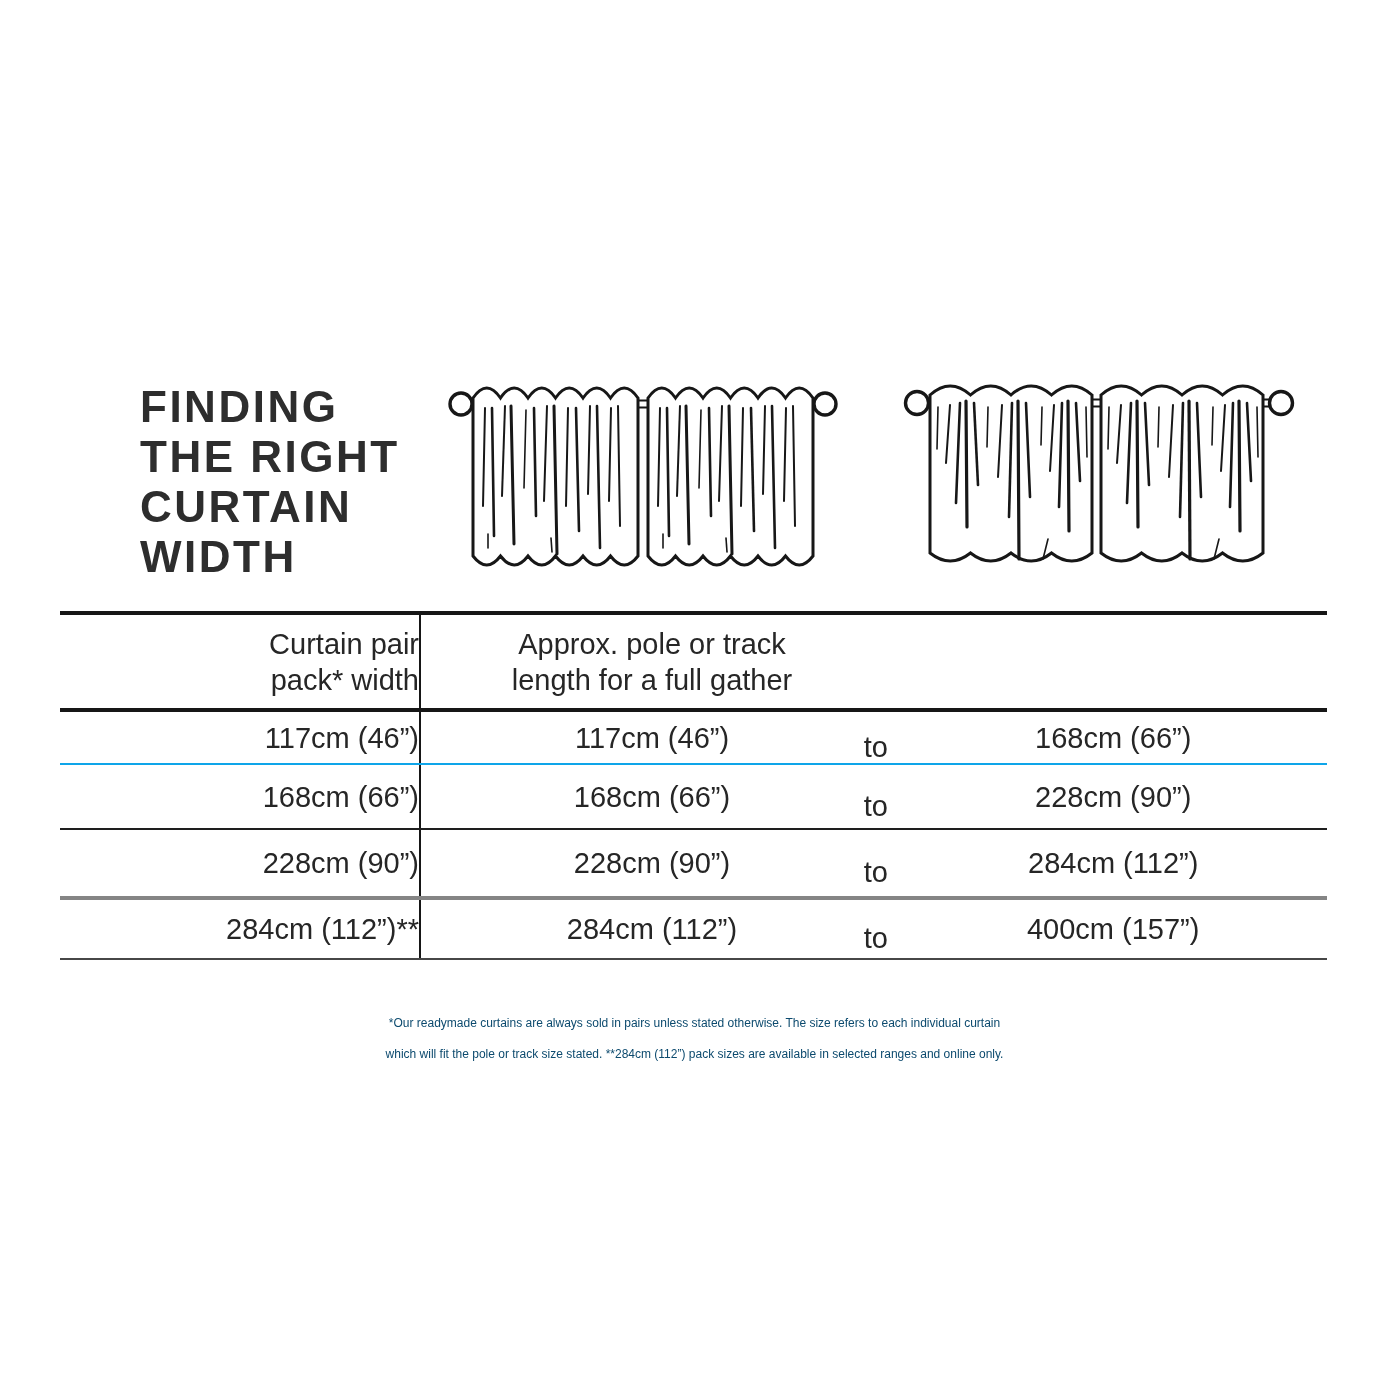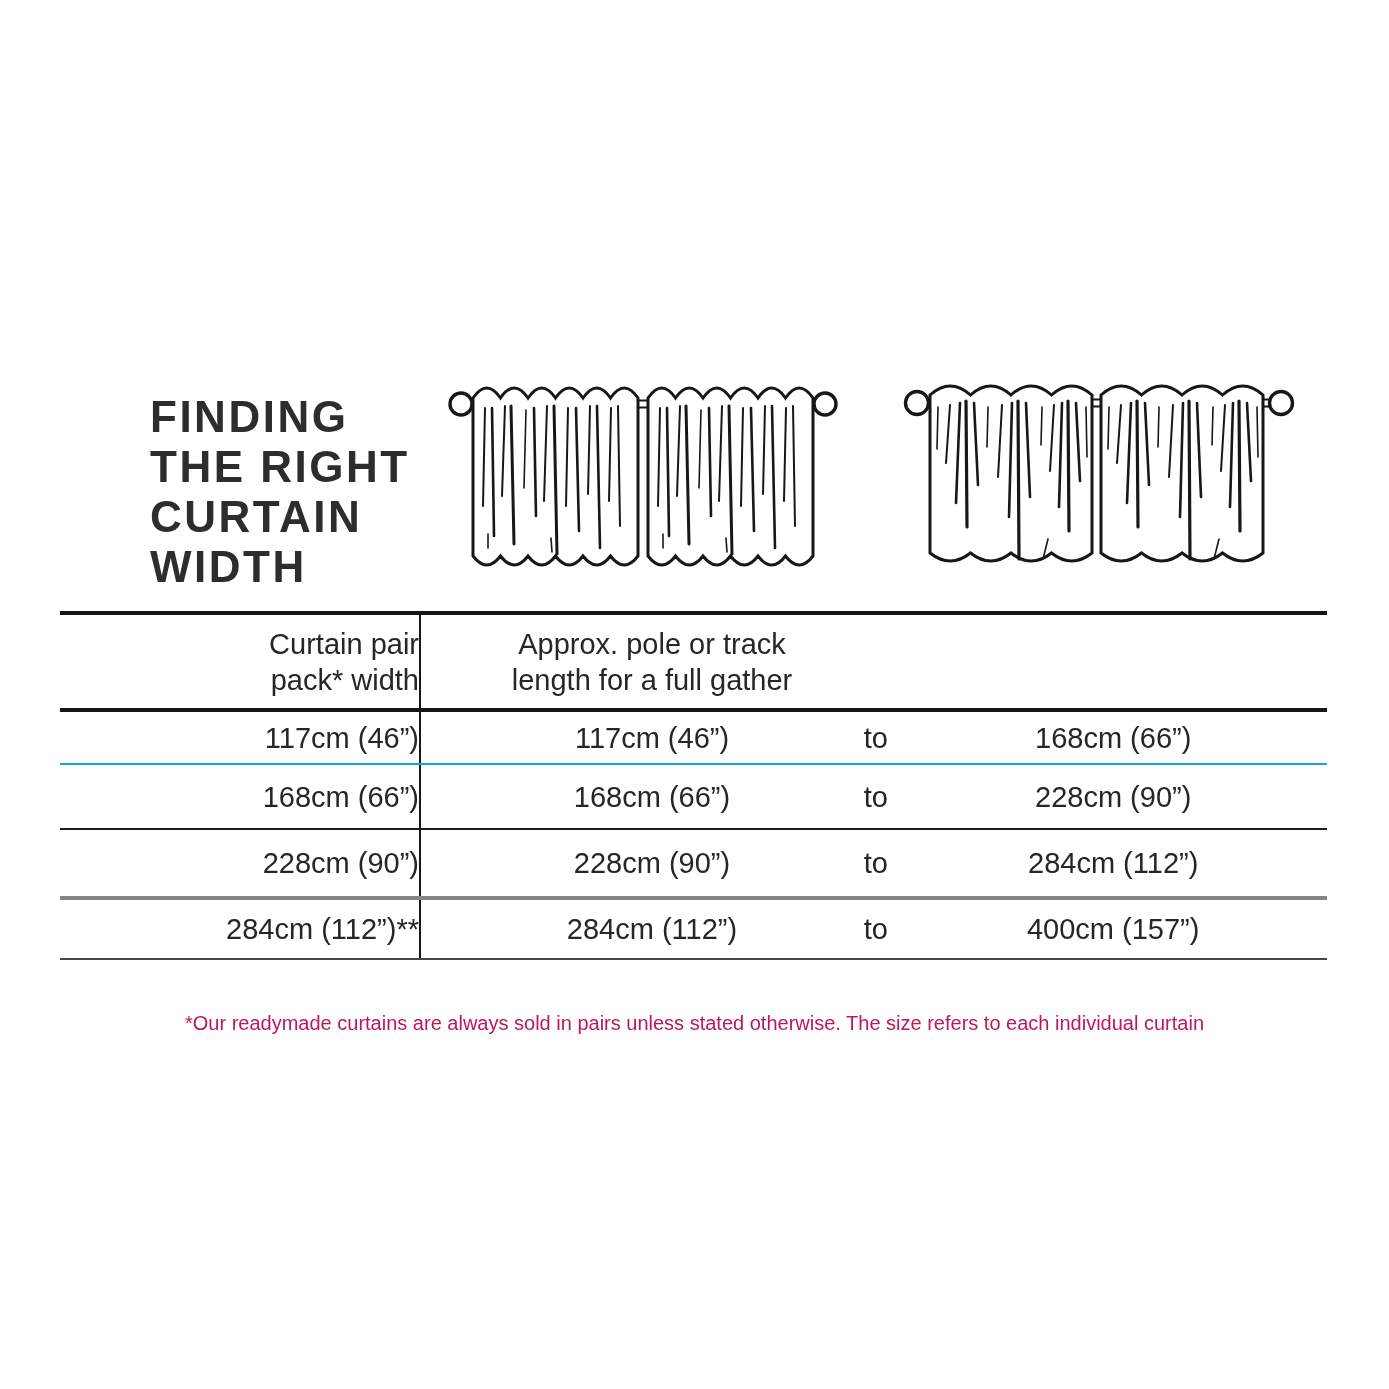--- a/index.html
+++ b/index.html
@@ -2,21 +2,21 @@
 <html><head>
 <meta charset="utf-8">
 <style>
   html,body{margin:0;padding:0;background:#ffffff;}
   .canvas{
     position:relative;width:1389px;height:1389px;background:#ffffff;overflow:hidden;
     font-family:"Liberation Sans", sans-serif;color:#2c2c2c;
   }
   
   .title{
-    position:absolute;left:138px;top:380px;margin:12px;
+    position:absolute;left:138px;top:380px;margin:2px;
     font-size:44px;font-weight:bold;letter-spacing:2.5px;line-height:50px;
     color:#2d2d2d;text-transform:uppercase;
   }
   
   .illus{position:absolute;}
   .illus-full{left:448px;top:376px;}
   .illus-relaxed{left:903px;top:373px;}
   
   .size-table{
     position:absolute;left:60px;top:611px;width:1267px;
@@ -32,26 +32,26 @@
     width:361px;box-sizing:border-box;border-right:2px solid #161616;
     display:flex;flex-direction:column;justify-content:center;align-items:flex-end;
     text-align:center;line-height:36px;
   }
   .rsec{flex:1;position:relative;}
   .pos{
     position:absolute;top:50%;transform:translate(-50%,-50%);
     white-space:nowrap;text-align:center;line-height:36px;
   }
   .p-full{left:25.5%;}
-  .p-to{left:50.2%;}
+  .p-to{left:50.2%;margin-top:9px;}
   .p-relaxed{left:76.4%;}
   
   .footnote{
     position:absolute;left:0;right:0;top:1008px;text-align:center;
-    font-size:20px;line-height:31px;color:#be185d;
+    font-size:12px;line-height:31px;color:#0c4a6e;
   }
   svg .ln{stroke:#171717;fill:none;stroke-linecap:round;}
 </style>
 </head>
 <body>
 
 <div class="canvas">
 
   <h1 class="title">
     <div>FINDING</div>
@@ -177,15 +177,16 @@
         <span class="pos p-full">284cm (112”)</span>
         <span class="pos p-to">to</span>
         <span class="pos p-relaxed">400cm (157”)</span>
       </div>
     </div>
 
   </div>
 
   <div class="footnote">
     <div>*Our readymade curtains are always sold in pairs unless stated otherwise. The size refers to each individual curtain</div>
+    <div>which will fit the pole or track size stated. **284cm (112”) pack sizes are available in selected ranges and online only.</div>
   </div>
 
 </div>
 
 </body></html>

